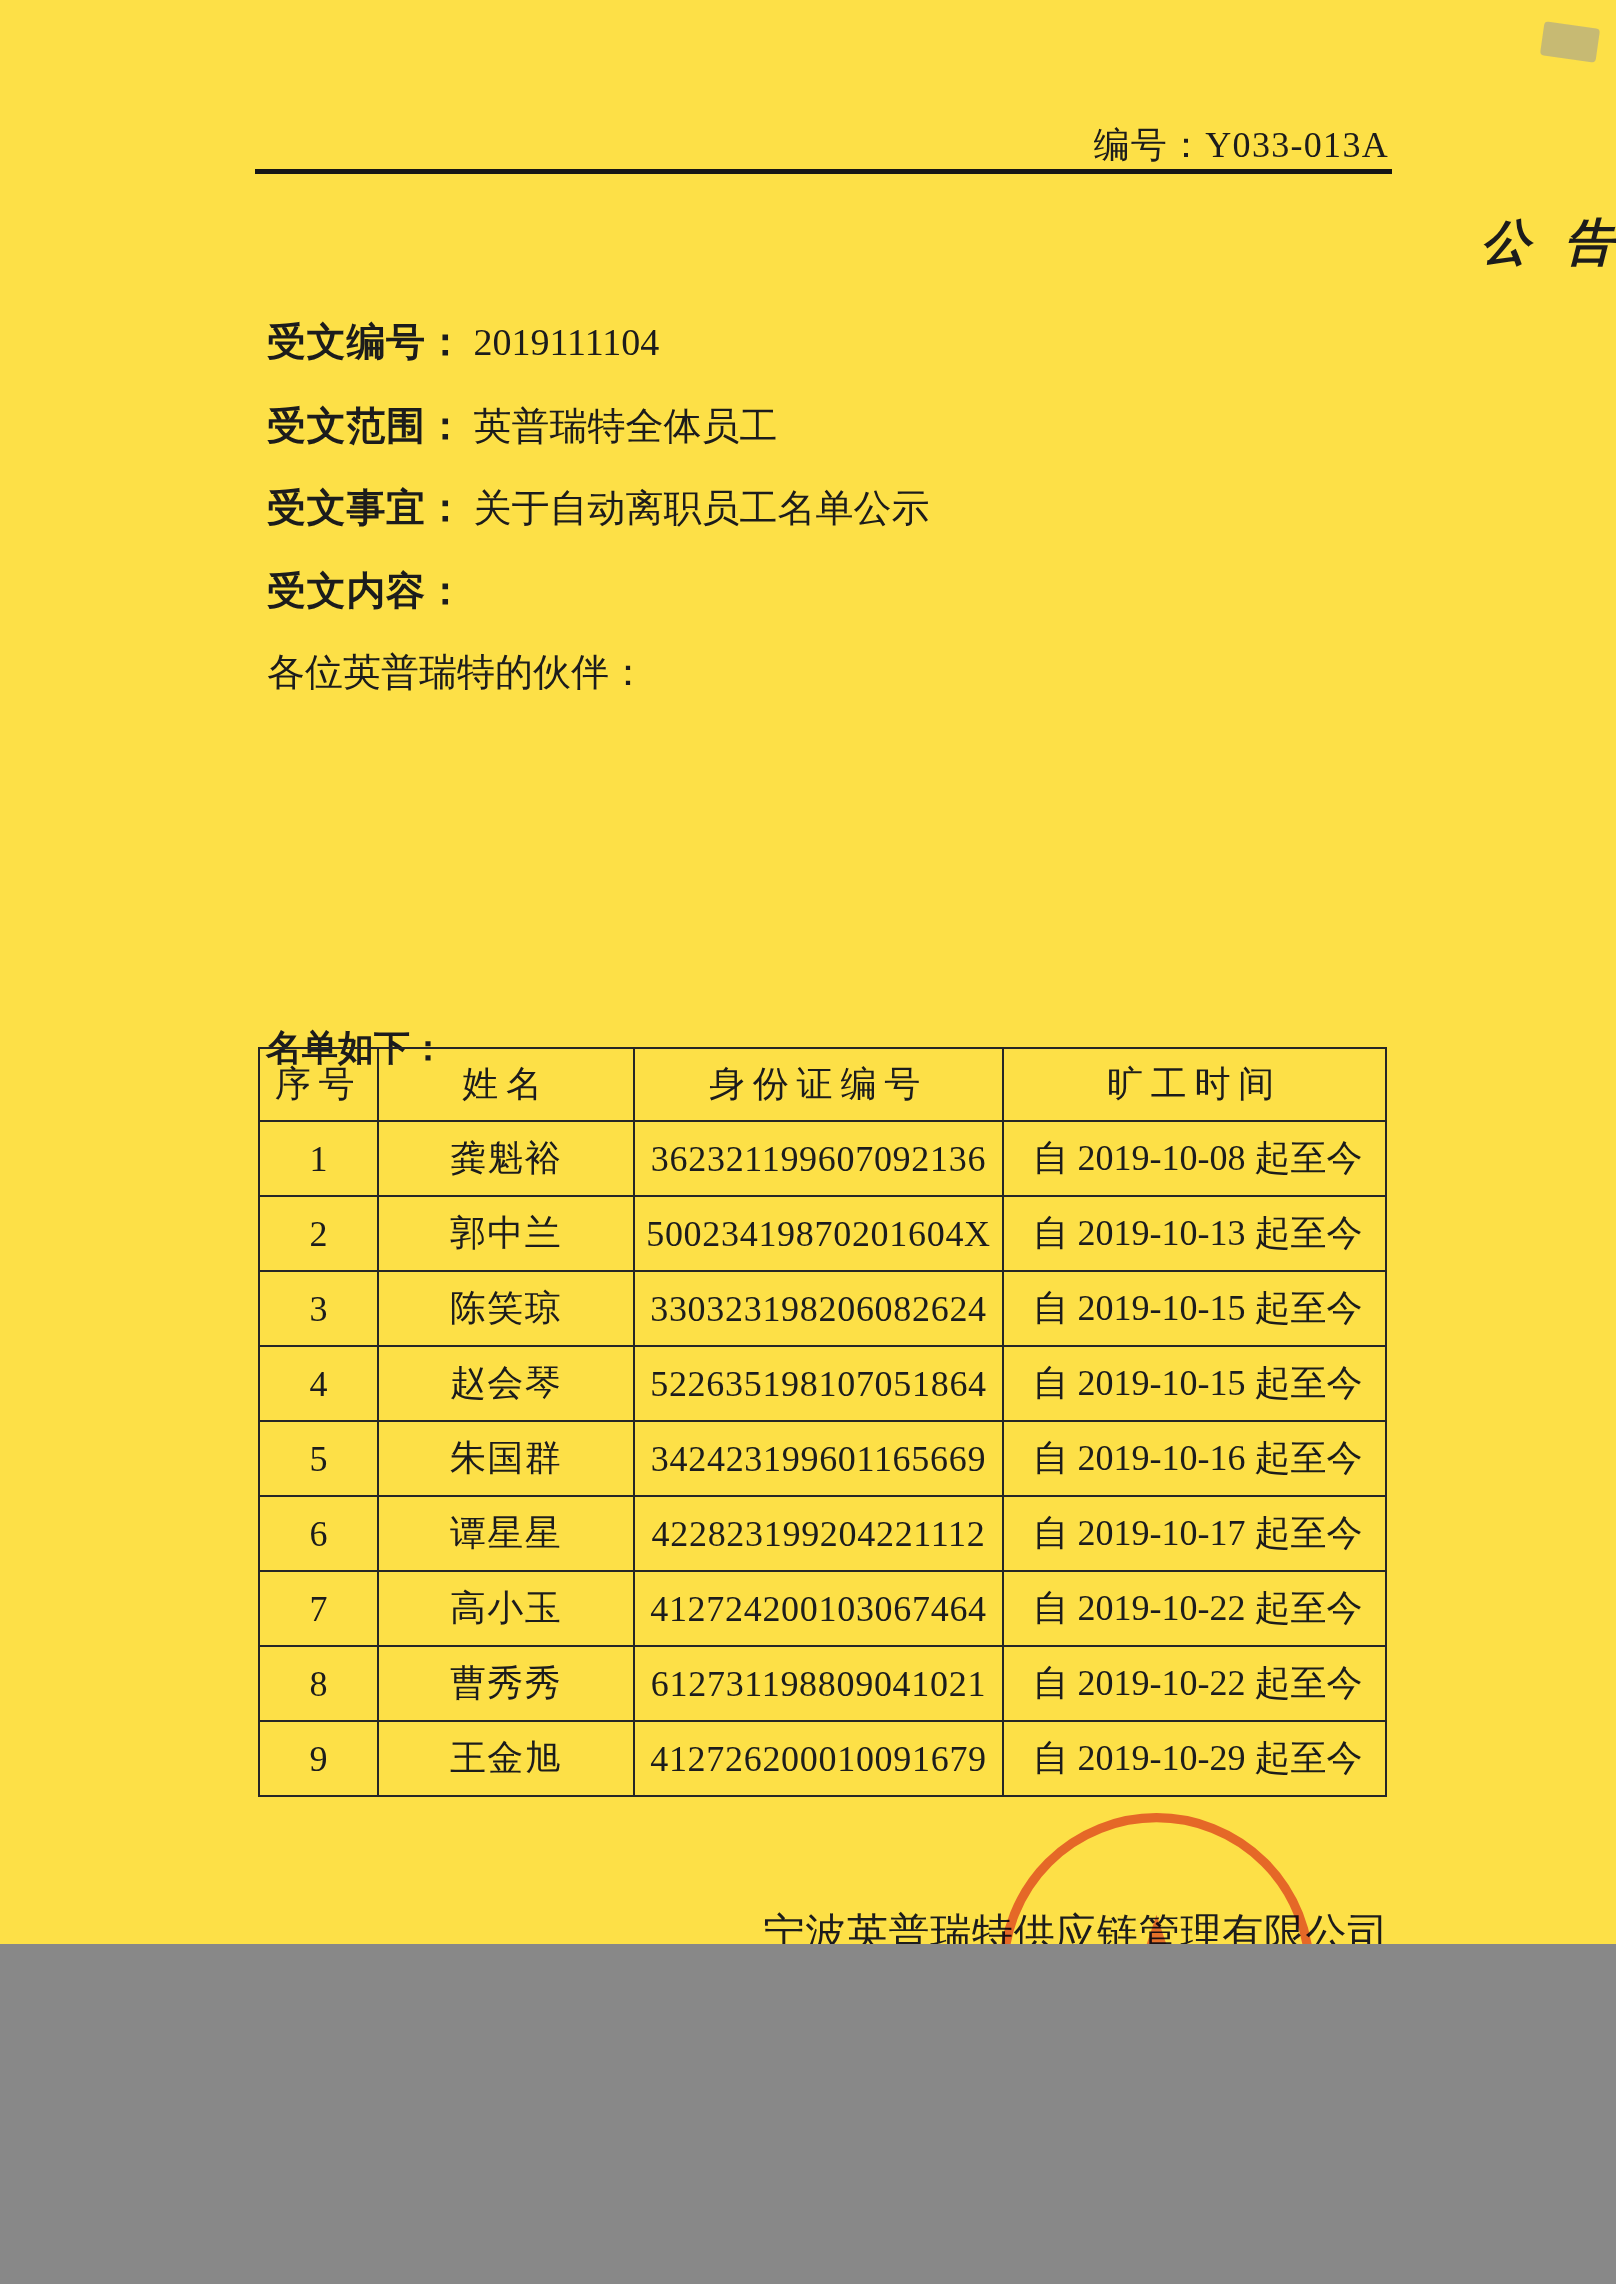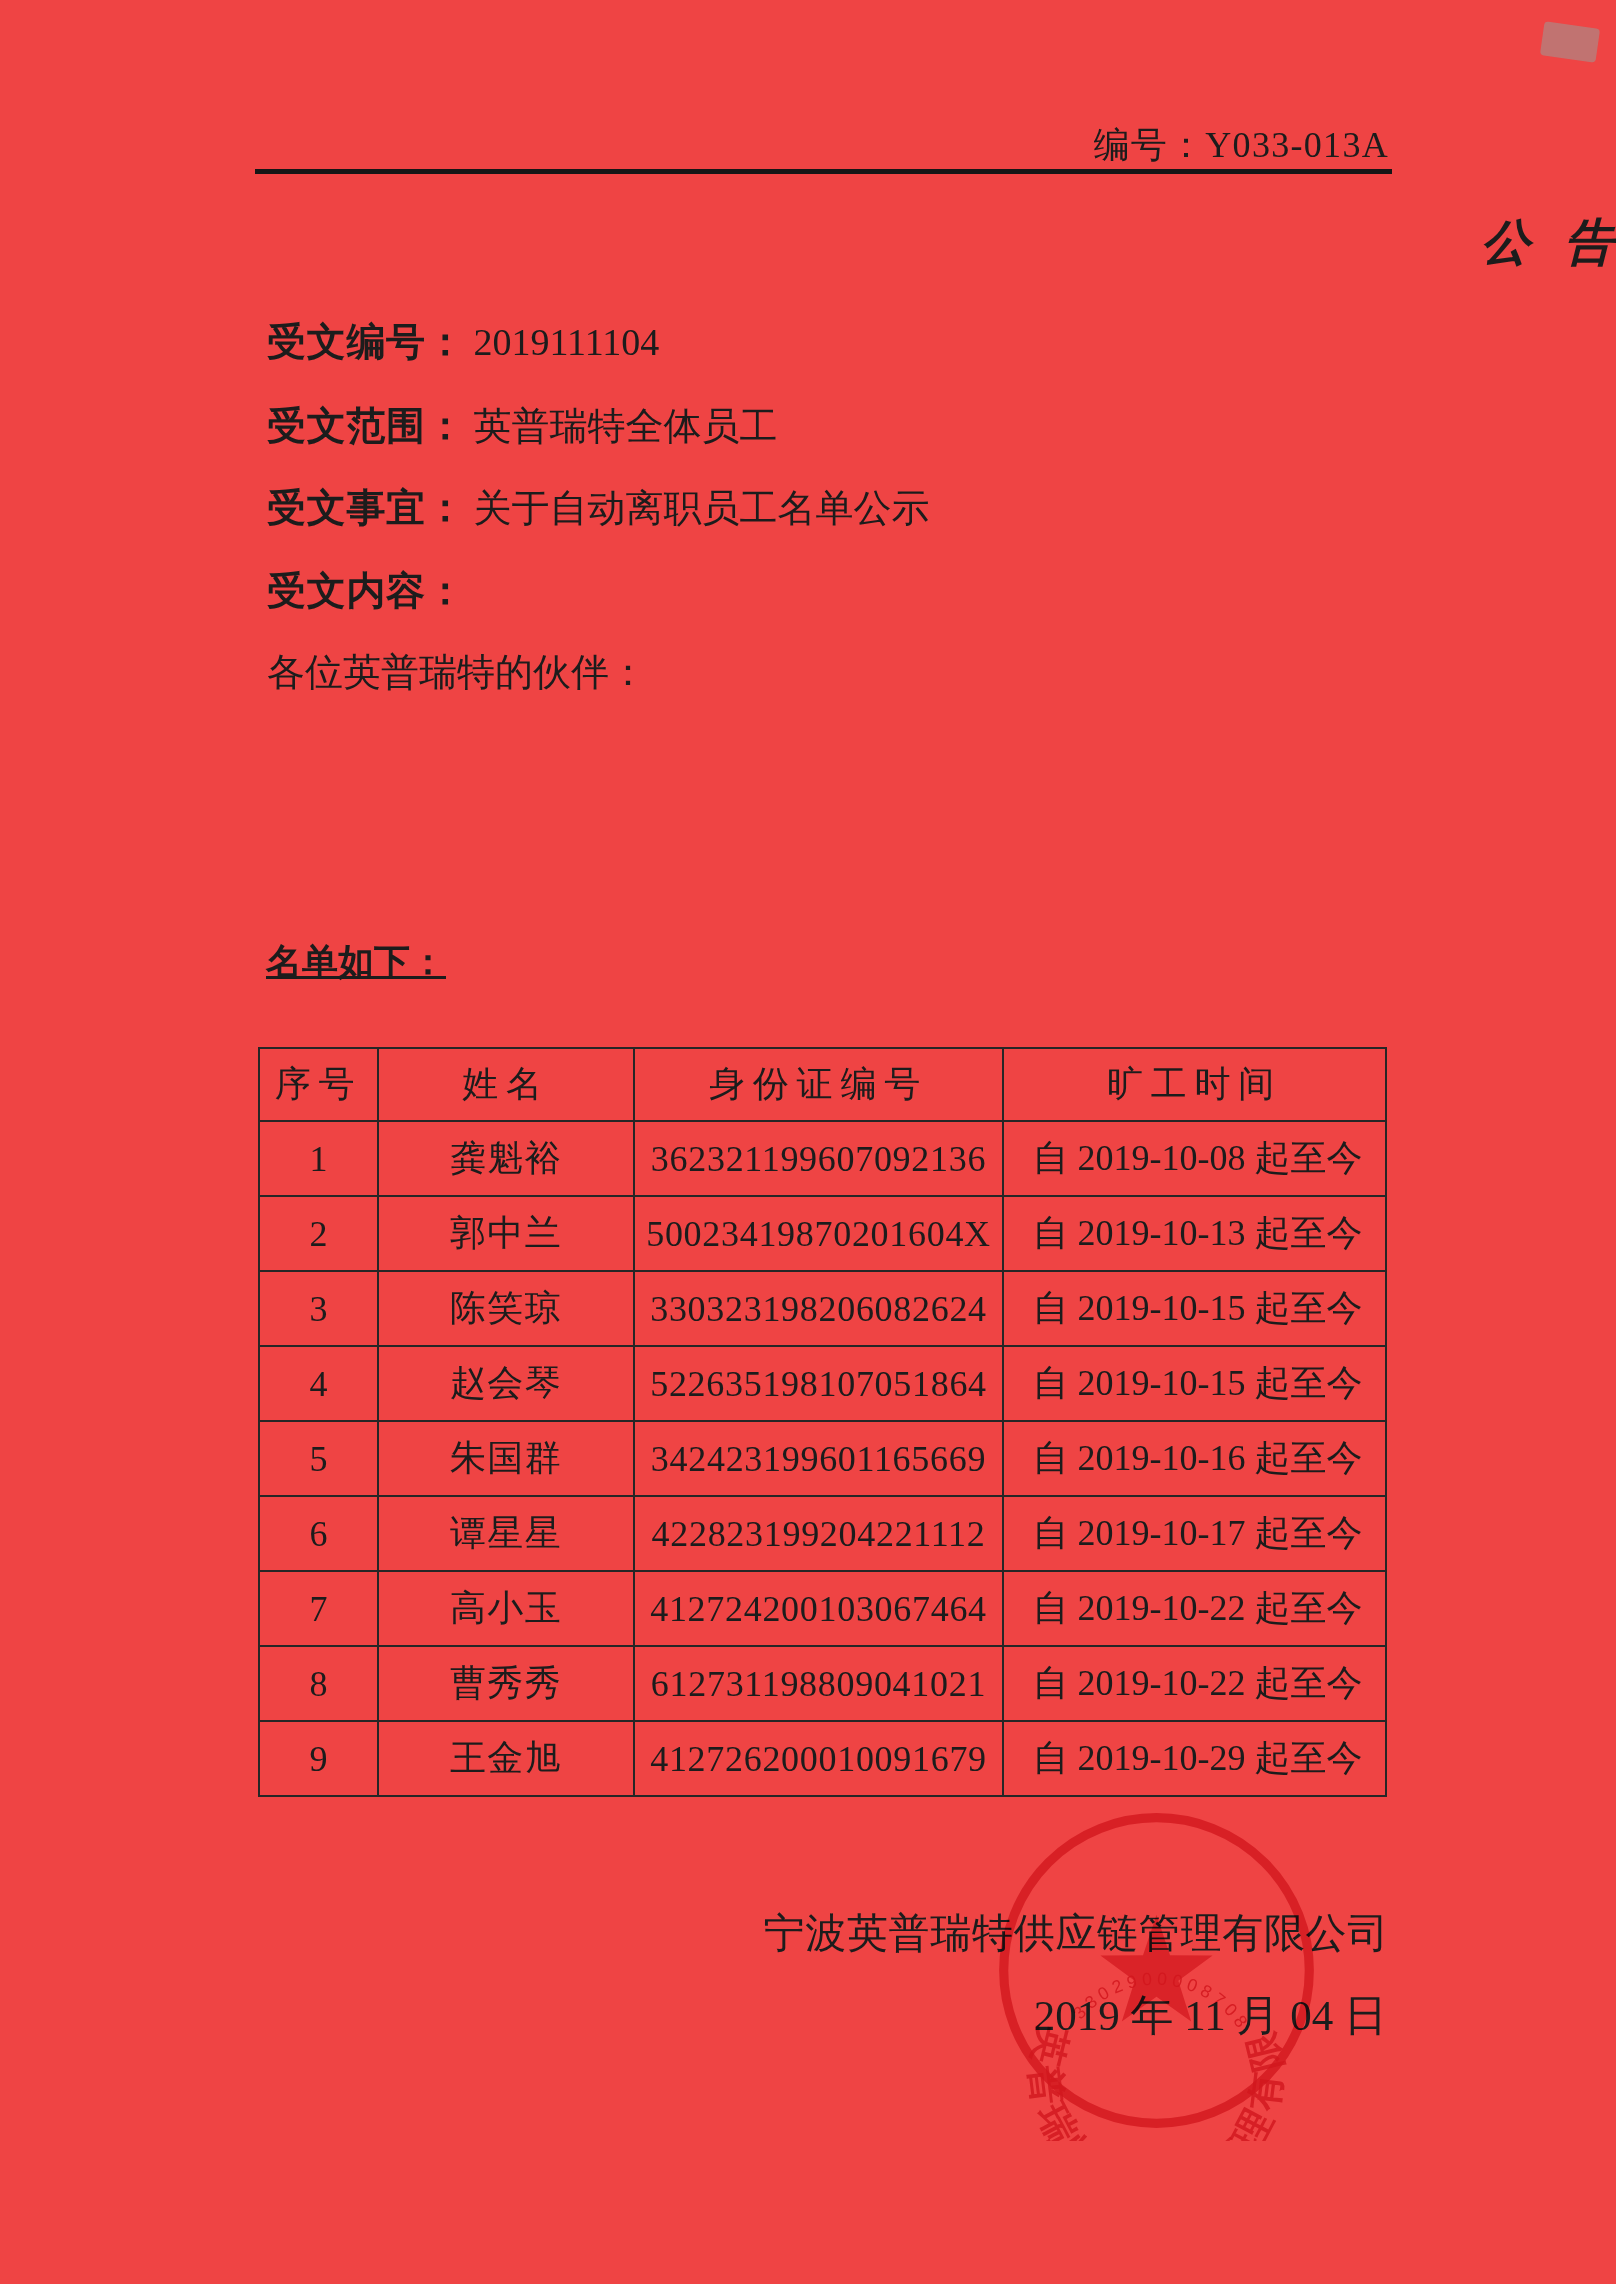--- a/index.html
+++ b/index.html
@@ -1,19 +1,19 @@
 <!DOCTYPE html>
 <html style="font-size:10.4px"><head>
 <meta charset="utf-8">
 <style>
   html,body{margin:0;padding:0;background:#888;}
   .page{
     position:relative;
-    width:1616px;height:2284px;
-    background:#ef4444;
+    width:1616px;height:1944px;
+    background:#fde047;
     overflow:hidden;
     font-family:"Liberation Serif","DejaVu Serif",serif;
     color:#1c1c1c;
   }
   .doc-no{
     position:absolute;top:121px;right:227px;
     font-size:36px;letter-spacing:1.3px;
   }
   .header-rule{
     position:absolute;top:169px;left:255px;
@@ -38,23 +38,23 @@
     position:absolute;left:267px;top:647px;height:50px;line-height:50px;
     font-size:38px;
   }
   .body-paragraph{
     position:absolute;left:267px;top:728px;width:1115px;
     font-size:38px;line-height:86px;
     text-align:justify;text-indent:73px;
     letter-spacing:0.7px;
   }
   .list-label{
-    position:absolute;left:266px;top:940px;height:44px;line-height:44px;
+    position:absolute;left:266px;top:1026px;height:44px;line-height:44px;
     font-family:"Liberation Sans","DejaVu Sans",sans-serif;
-    font-weight:bold;font-size:36px;text-decoration:underline;
+    font-weight:bold;font-size:36px;
   }
   table.roster{
     position:absolute;left:258px;top:1047px;
     border-collapse:collapse;table-layout:fixed;
     width:1127px;
   }
   table.roster td,table.roster th{
     border:2px solid #262626;
     text-align:center;vertical-align:middle;
     font-size:36px;font-weight:normal;

